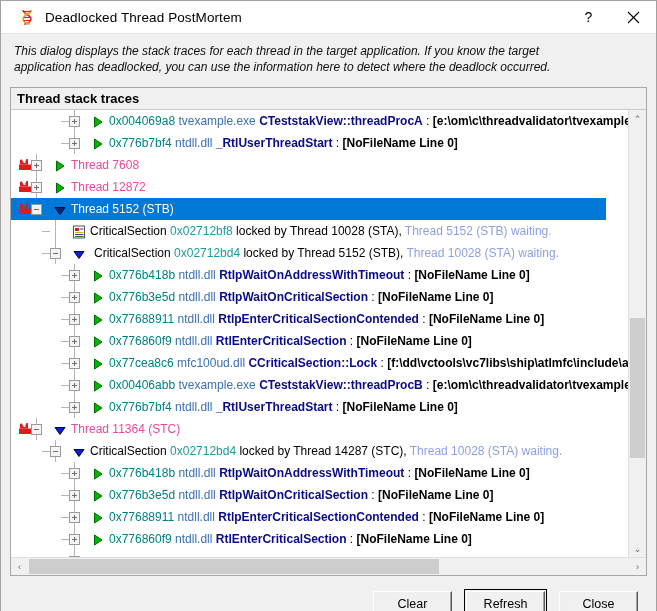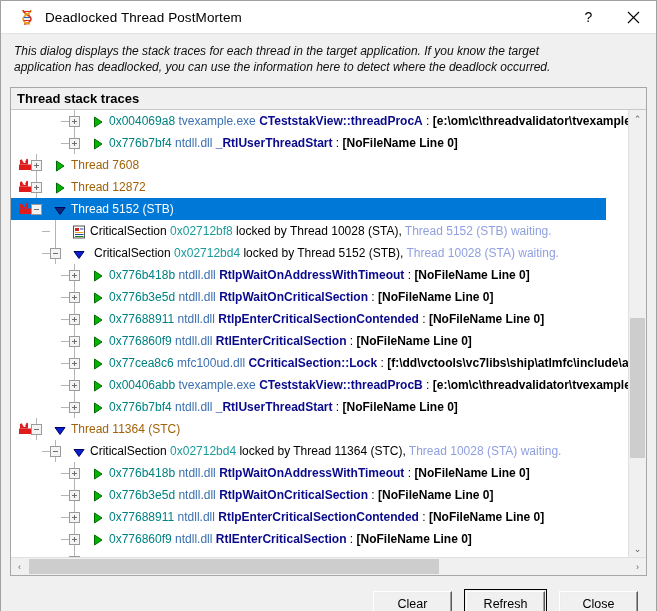--- a/index.html
+++ b/index.html
@@ -202,21 +202,21 @@
     top: 0;
     height: 22px;
     line-height: 22px;
     white-space: nowrap;
   }
   .addr { color: #008080; }
   .mod  { color: #3a6fb0; }
   .fn   { color: #0a0a8c; font-weight: bold; }
   .loc  { color: #000000; font-weight: bold; }
   .sep  { color: #000000; }
-  .thread-label { color: #a16207; }
+  .thread-label { color: #ec4899; }
   .cs-label { color: #000000; }
   .cs-addr { color: #1a9a9a; }
   .cs-wait { color: #8f9fe0; }
   .row.selected .text,
   .row.selected .thread-label { color: #ffffff; }
 
   
   .vscroll {
     width: 17px;
     min-width: 17px;
@@ -504,21 +504,21 @@
                   </svg></div>
                 <div class="text" style="left: 60px;"><span class="thread-label">Thread 11364 (STC)</span></div>
               </div>
               <div class="row">
                 <div class="tline" style="left: 44px; top: 0px; width: 1px; height: 22px;"></div>
                 <div class="tline" style="left: 31px; top: 11px; width: 8px; height: 1px;"></div>
                 <div class="expander" style="left: 39px;"></div>
                 <div class="glyph" style="left: 61px;"><svg width="14" height="14" viewBox="0 0 14 14">
                     <path d="M2 4.5 L12 4.5 L7 11.5 Z" fill="#0a1fd0" stroke="#000060" stroke-width="1"></path>
                   </svg></div>
-                <div class="text" style="left: 79px;"><span class="cs-label">CriticalSection </span><span class="cs-addr">0x02712bd4</span><span class="cs-label"> locked by Thread 11364 (STC),</span><span class="cs-wait"> Thread 10028 (STA) waiting.</span></div>
+                <div class="text" style="left: 79px;"><span class="cs-label">CriticalSection </span><span class="cs-addr">0x02712bd4</span><span class="cs-label"> locked by Thread 14287 (STC),</span><span class="cs-wait"> Thread 10028 (STA) waiting.</span></div>
               </div>
               <div class="row">
                 <div class="tline" style="left: 63px; top: 0px; width: 1px; height: 22px;"></div>
                 <div class="tline" style="left: 50px; top: 11px; width: 8px; height: 1px;"></div>
                 <div class="expander plus" style="left: 58px;"></div>
                 <div class="glyph" style="left: 80px;"><svg width="14" height="14" viewBox="0 0 14 14">
                     <path d="M3.5 2 L11 7 L3.5 12 Z" fill="#00b400" stroke="#006b00" stroke-width="1"></path>
                   </svg></div>
                 <div class="text" style="left: 98px;"><span class="addr">0x776b418b</span> <span class="mod">ntdll.dll</span> <span class="fn">RtlpWaitOnAddressWithTimeout</span><span class="sep"> : </span><span class="loc">[NoFileName Line 0]</span></div>
               </div>

